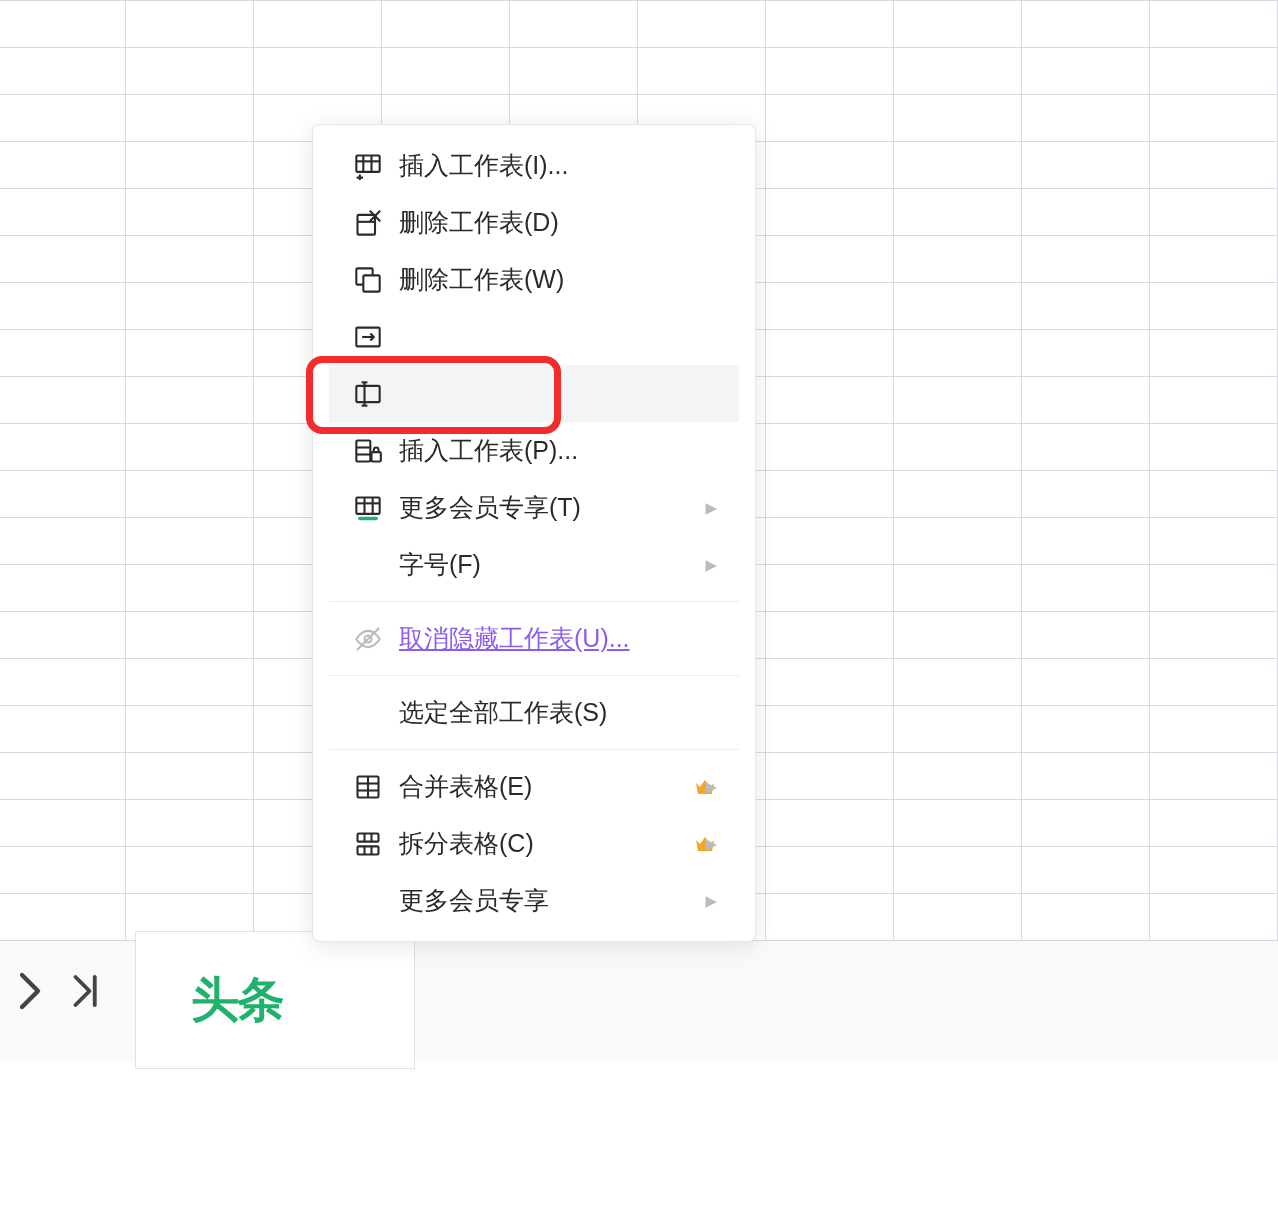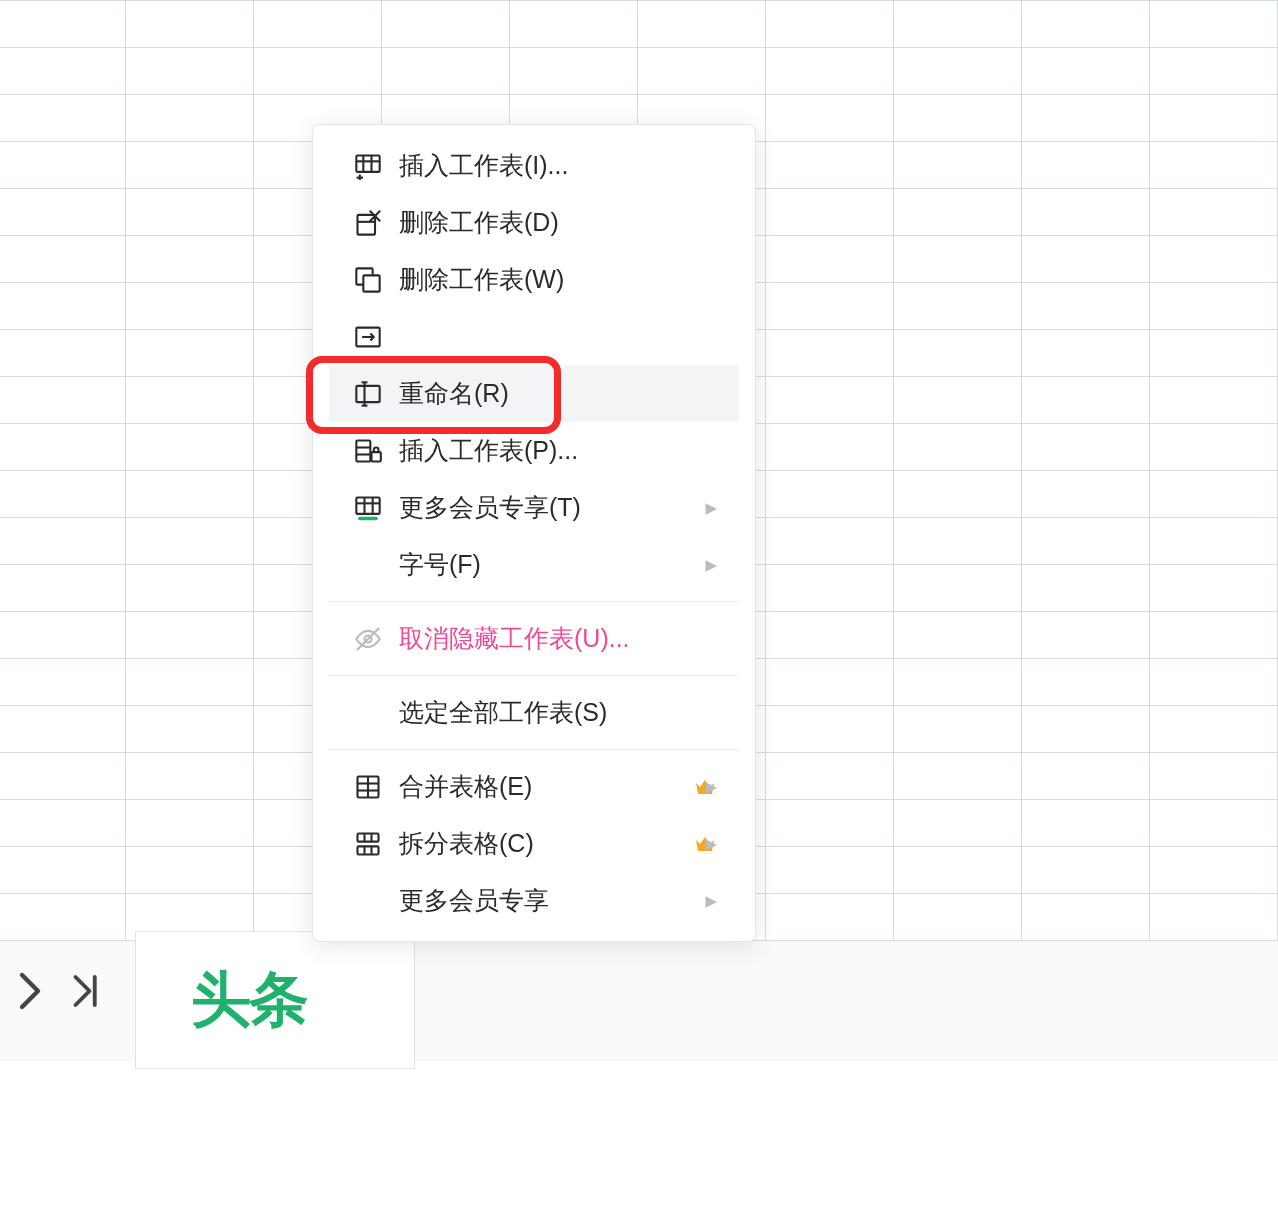--- a/index.html
+++ b/index.html
@@ -51,21 +51,21 @@
     background: #fff;
     border: 1px solid #e2e2e2;
     border-bottom: 1px solid #e2e2e2;
     display: flex;
     align-items: center;
     justify-content: flex-start;
     padding-left: 55px;
     box-sizing: border-box;
   }
   .tab-text {
-    font-size: 60px;
+    font-size: 48px;
     font-weight: 700;
     color: #20b26c;
     letter-spacing: -2px;
     white-space: nowrap;
     overflow: hidden;
   }
   
   .menu {
     position: absolute;
     left: 312px;
@@ -90,21 +90,21 @@
     width: 34px;
     height: 34px;
     display: flex;
     align-items: center;
     justify-content: center;
     margin-right: 14px;
     flex-shrink:0;
   }
   .mi .ic svg { display:block; }
   .mi .lbl { flex: 1; }
-  .mi.disabled { color: #ec4899; }
+  .mi.disabled { color: #8b5cf6; text-decoration: underline; }
   .mi.disabled svg { stroke:#b8bcc2 !important; }
   .sep {
     height: 1px;
     background: #ecedf0;
     margin: 8px 0;
   }
   .sub {
     position:absolute;
     right:22px;
     top:50%;
@@ -201,21 +201,20 @@
 
   <div class="mi hl">
     <span class="ic">
       <svg width="28" height="28" viewBox="0 0 24 24" fill="none" stroke="#2a2a2c" stroke-width="1.8">
           <rect x="2" y="5" width="20" height="14" rx="1"></rect>
           <line x1="9" y1="2" x2="9" y2="22"></line>
           <line x1="6.5" y1="2" x2="11.5" y2="2"></line>
           <line x1="6.5" y1="22" x2="11.5" y2="22"></line>
         </svg>
     </span>
-    <span class="lbl">重命名(R)</span>
   </div>
 
   <div class="mi">
     <span class="ic">
       <svg width="28" height="28" viewBox="0 0 24 24" fill="none" stroke="#2a2a2c" stroke-width="1.8">
           <rect x="2" y="3" width="12" height="18" rx="1"></rect>
           <line x1="2" y1="9" x2="14" y2="9"></line>
           <line x1="2" y1="15" x2="14" y2="15"></line>
           <rect x="15" y="13" width="8" height="8" rx="1"></rect>
           <path d="M17 13v-2a2 2 0 0 1 4 0v2"></path>

